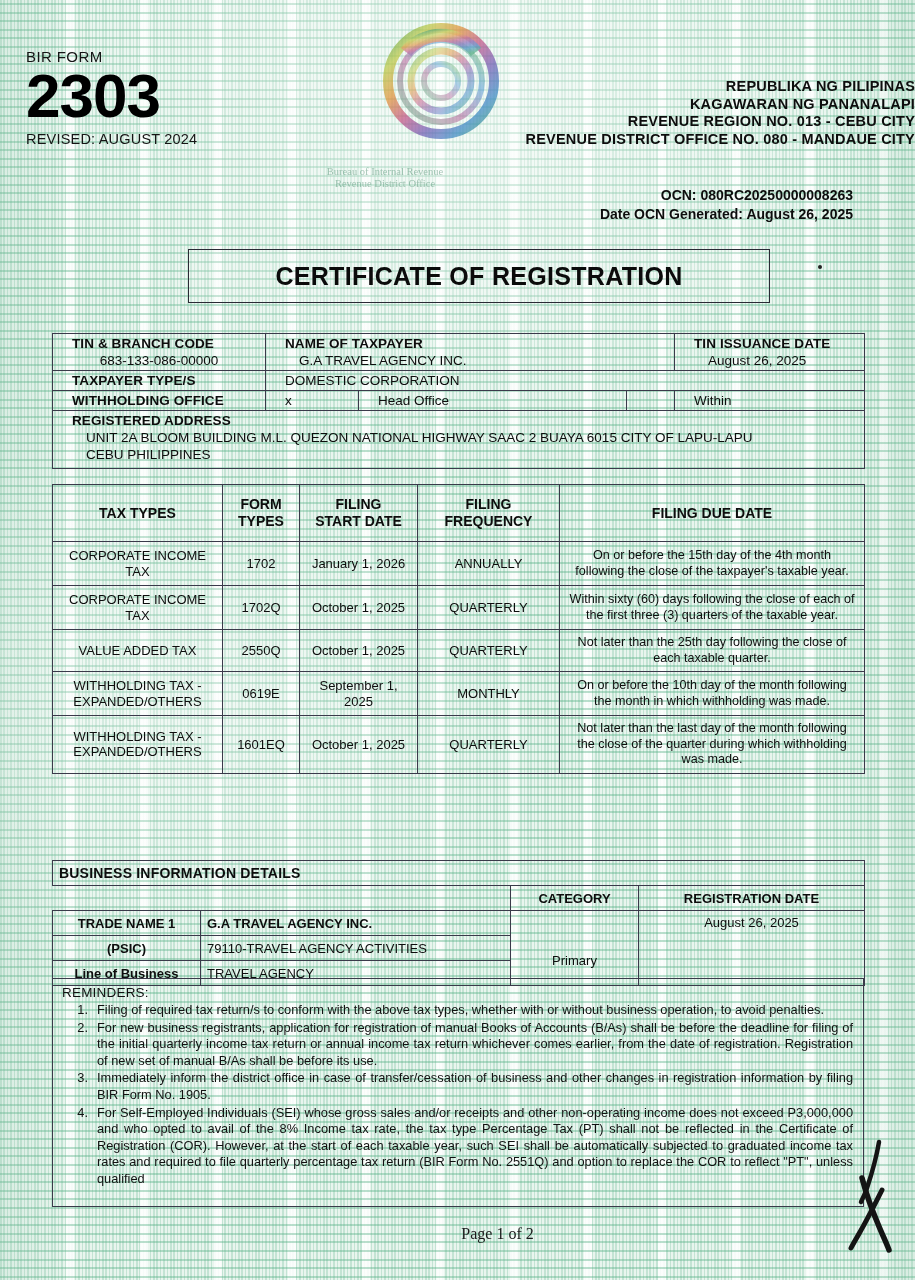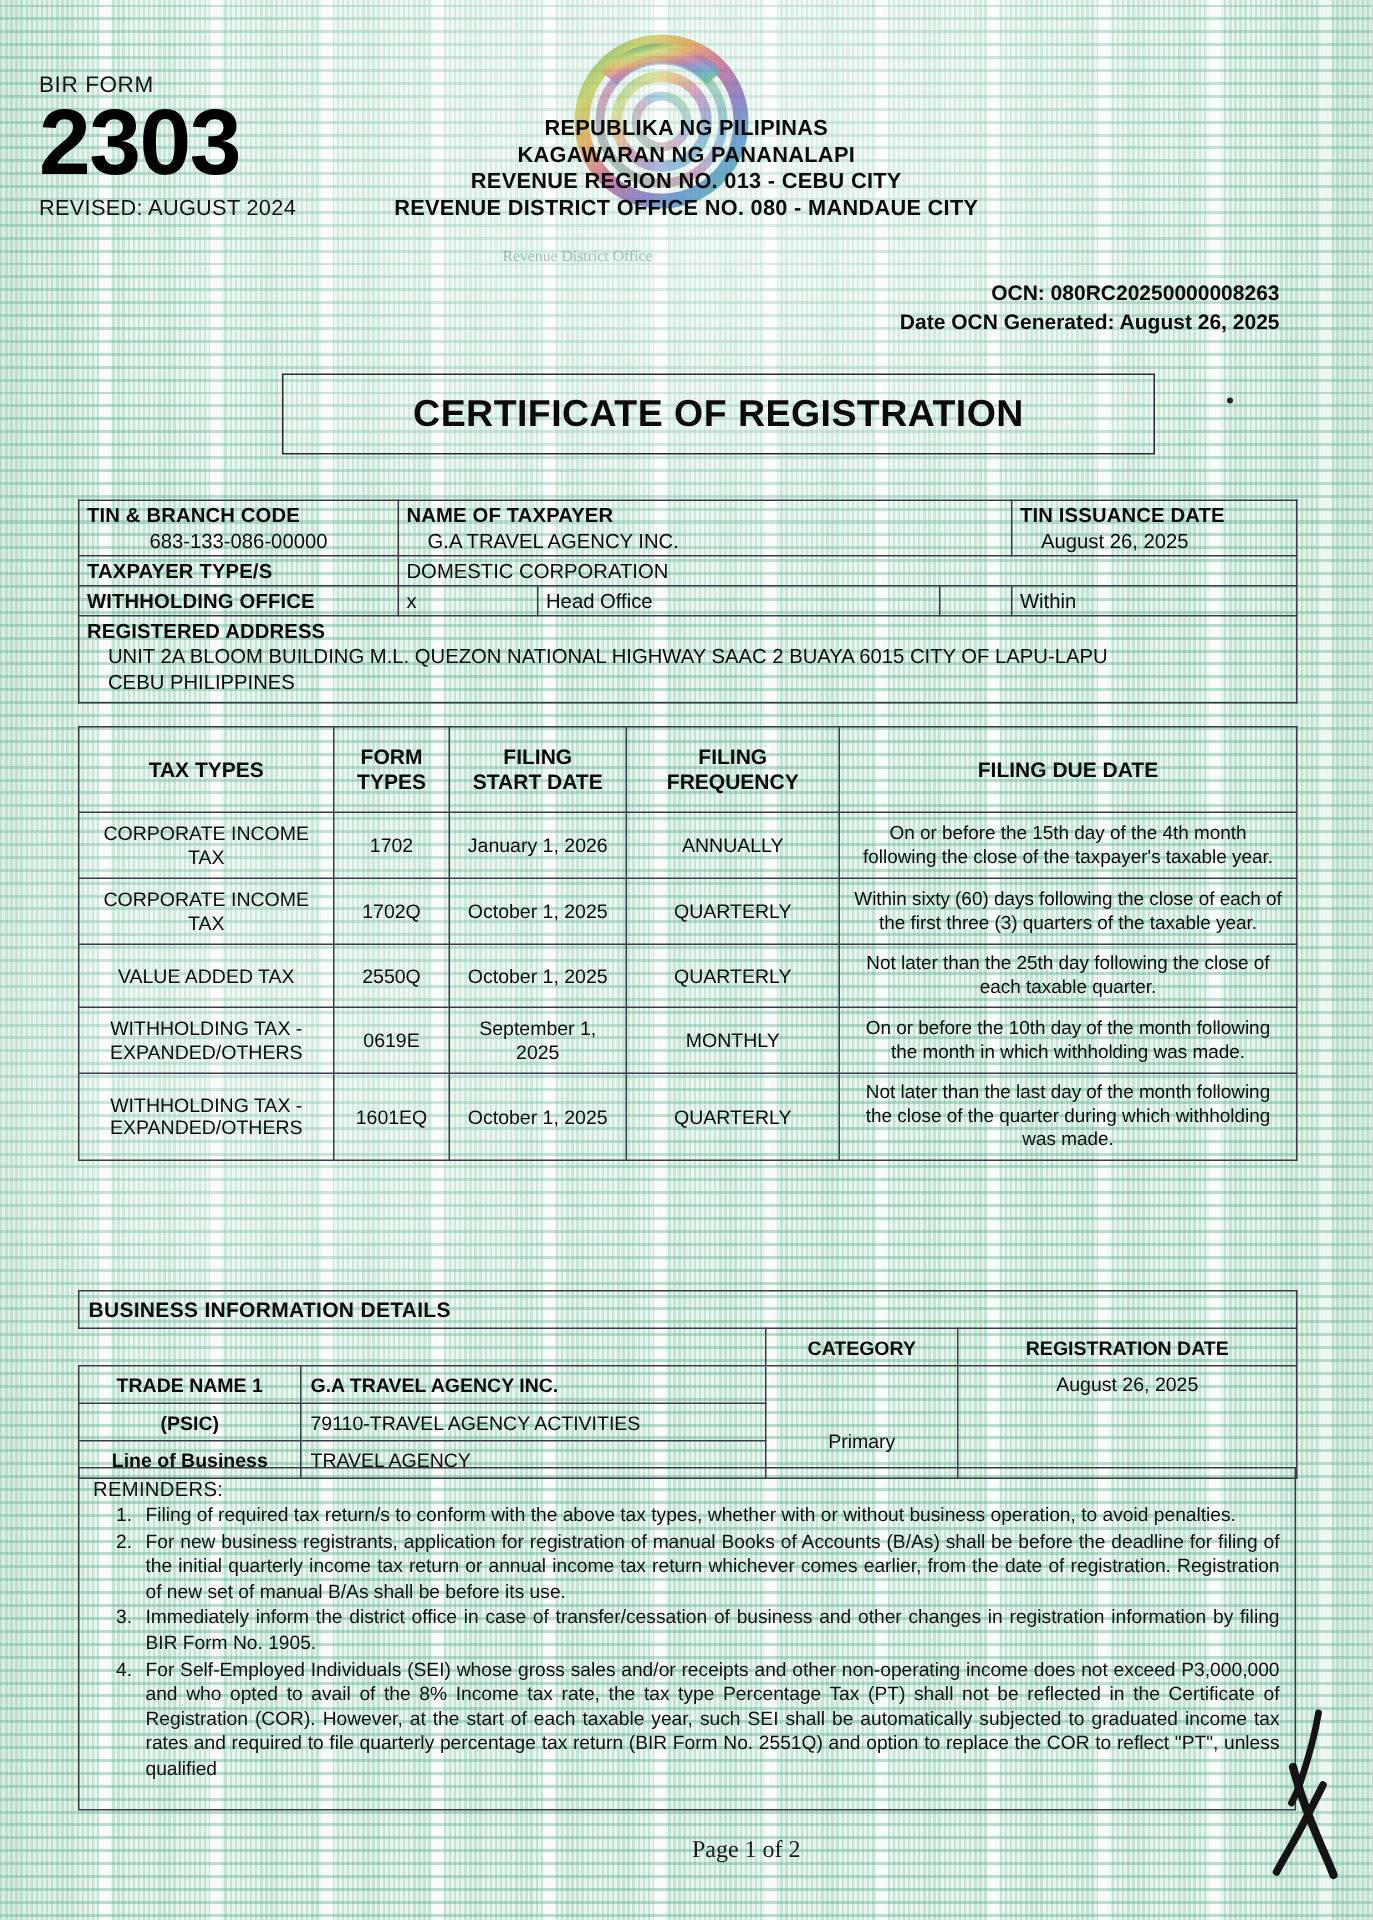--- a/index.html
+++ b/index.html
@@ -118,20 +118,21 @@
     width: 915px;
     text-align: center;
     z-index: 4;
   }
   .hdr-center div {
     font-size: 14.5px;
     font-weight: bold;
     line-height: 17.5px;
     letter-spacing: 0.2px;
     color: #0d0d0d;
+    text-align: right;
   }
   .hdr-faded {
     position: absolute;
     left: 0;
     top: 166px;
     width: 770px;
     text-align: center;
     z-index: 4;
     color: rgba(90,150,120,0.55);
     font-size: 10.5px;
@@ -184,21 +185,21 @@
 
   
   .tbl {
     position: absolute;
     border-collapse: collapse;
     table-layout: fixed;
     background: transparent;
   }
   .tbl td {
     border: 1.1px solid #3a3a4a;
-    padding: 2px 5px;
+    padding: 2px 19px;
     vertical-align: top;
     font-size: 13px;
     color: #0d0d0d;
     background: transparent;
   }
   .lbl {
     font-weight: bold;
     font-size: 13.5px;
     letter-spacing: 0.1px;
   }
@@ -338,20 +339,21 @@
     </div>
 
     <div class="hdr-center">
       <div>REPUBLIKA NG PILIPINAS</div>
       <div>KAGAWARAN NG PANANALAPI</div>
       <div>REVENUE REGION NO. 013 - CEBU CITY</div>
       <div>REVENUE DISTRICT OFFICE NO. 080 - MANDAUE CITY</div>
     </div>
 
     <div class="hdr-faded">
+      <div>Bureau of Internal Revenue</div>
       <div>Revenue District Office</div>
     </div>
 
     <div class="hdr-ocn">
       <div>OCN: 080RC20250000008263</div>
       <div>Date OCN Generated: August 26, 2025</div>
     </div>
 
     <div id="title-banner">
       <span class="t">CERTIFICATE OF REGISTRATION</span>

